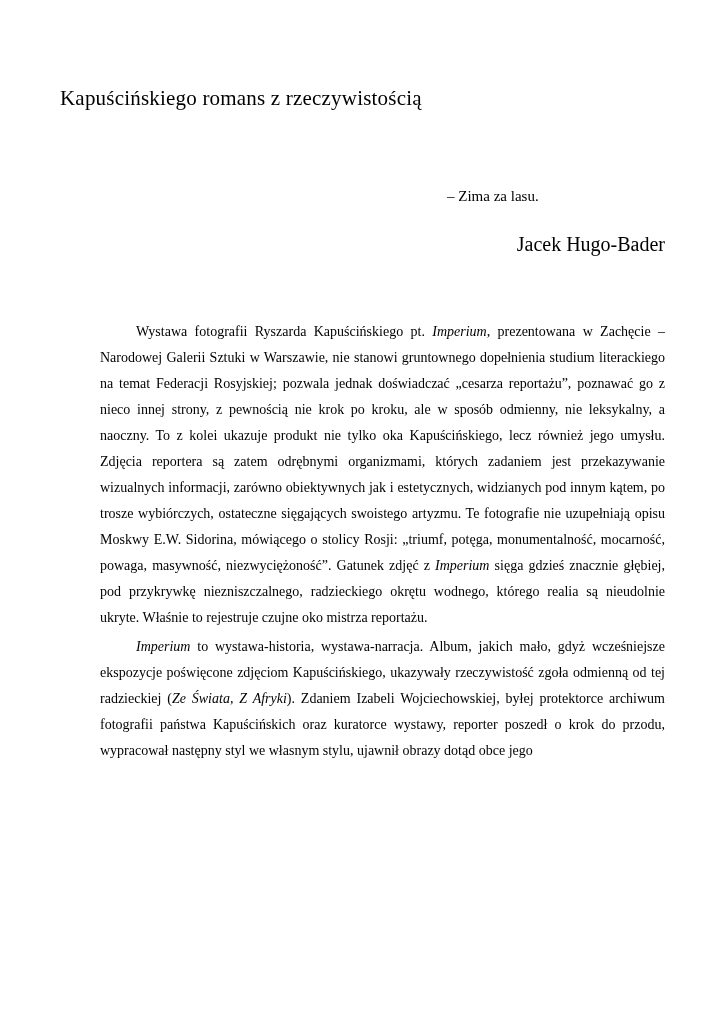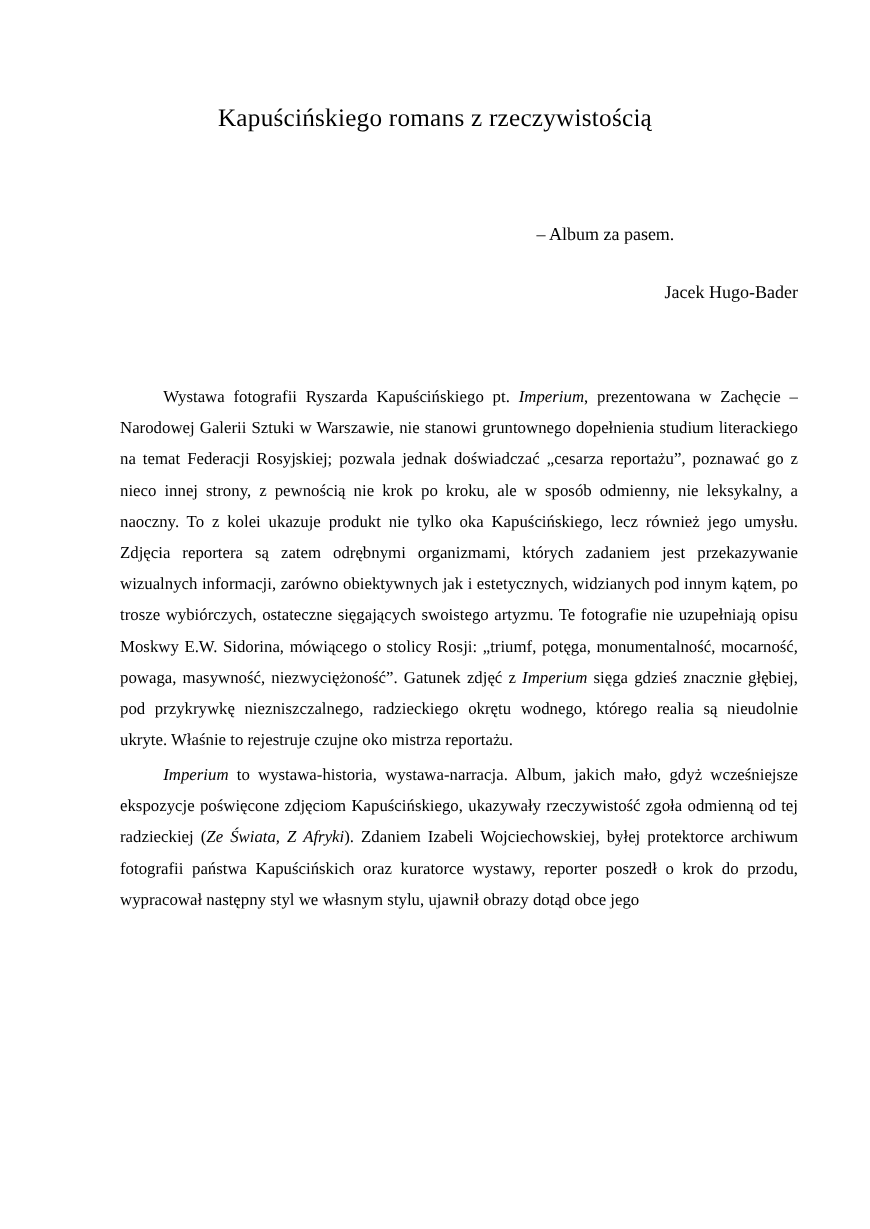--- a/index.html
+++ b/index.html
@@ -15,40 +15,39 @@
     background: #ffffff;
     color: #000000;
     font-family: "Liberation Serif", "DejaVu Serif", serif;
     box-sizing: border-box;
     padding: 0 60px;
     overflow: hidden;
   }
   .title {
     margin: 0;
     padding-top: 86px;
-    text-align: center;
     font-size: 21px;
     font-weight: 400;
     letter-spacing: 0.2px;
   }
   .quote {
     width: 240px;
     margin: 72px 0 0 auto;
     font-size: 15px;
     line-height: 26px;
     text-align: justify;
   }
   .quote p {
     margin: 0;
     text-indent: 22px;
   }
   .attribution {
     margin-top: 22px;
     text-align: right;
-    font-size: 15px;
+    font-size: 20px;
     line-height: 26px;
   }
   .body {
     margin-top: 62px;
     font-size: 14px;
     line-height: 26px;
     text-align: justify;
     margin-left: 40px;
   }
   .body .para {
@@ -60,21 +59,21 @@
   }
 </style>
 </head>
 <body>
 
 <div class="page">
 
   <h1 class="title">Kapuścińskiego romans z rzeczywistością</h1>
 
   <div class="quote">
-    <p>– Album za pasem.</p>
+    <p>– Zima za lasu.</p>
   </div>
 
   <div class="attribution">Jacek Hugo-Bader</div>
 
   <div class="body">
     <p class="para"><span>Wystawa fotografii Ryszarda Kapuścińskiego pt. </span><span style="font-style: italic;">Imperium</span><span>, prezentowana w Zachęcie – Narodowej Galerii Sztuki w Warszawie, nie stanowi gruntownego dopełnienia studium literackiego na temat Federacji Rosyjskiej; pozwala jednak doświadczać „cesarza reportażu”, poznawać go z nieco innej strony, z pewnością nie krok po kroku, ale w sposób odmienny, nie leksykalny, a naoczny. To z kolei ukazuje produkt nie tylko oka Kapuścińskiego, lecz również jego umysłu. Zdjęcia reportera są zatem odrębnymi organizmami, których zadaniem jest przekazywanie wizualnych informacji, zarówno obiektywnych jak i estetycznych, widzianych pod innym kątem, po trosze wybiórczych, ostateczne sięgających swoistego artyzmu. Te fotografie nie uzupełniają opisu Moskwy E.W. Sidorina, mówiącego o stolicy Rosji: „triumf, potęga, monumentalność, mocarność, powaga, masywność, niezwyciężoność”. Gatunek zdjęć z </span><span style="font-style: italic;">Imperium</span><span> sięga gdzieś znacznie głębiej, pod przykrywkę niezniszczalnego, radzieckiego okrętu wodnego, którego realia są nieudolnie ukryte. Właśnie to rejestruje czujne oko mistrza reportażu.</span></p>
     <p class="para"><span style="font-style: italic;">Imperium</span><span> to wystawa-historia, wystawa-narracja. Album, jakich mało, gdyż wcześniejsze ekspozycje poświęcone zdjęciom Kapuścińskiego, ukazywały rzeczywistość zgoła odmienną od tej radzieckiej (</span><span style="font-style: italic;">Ze Świata, Z Afryki</span><span>). Zdaniem Izabeli Wojciechowskiej, byłej protektorce archiwum fotografii państwa Kapuścińskich oraz kuratorce wystawy, reporter poszedł o krok do przodu, wypracował następny styl we własnym stylu, ujawnił obrazy dotąd obce jego</span></p>
   </div>
 
 </div>

